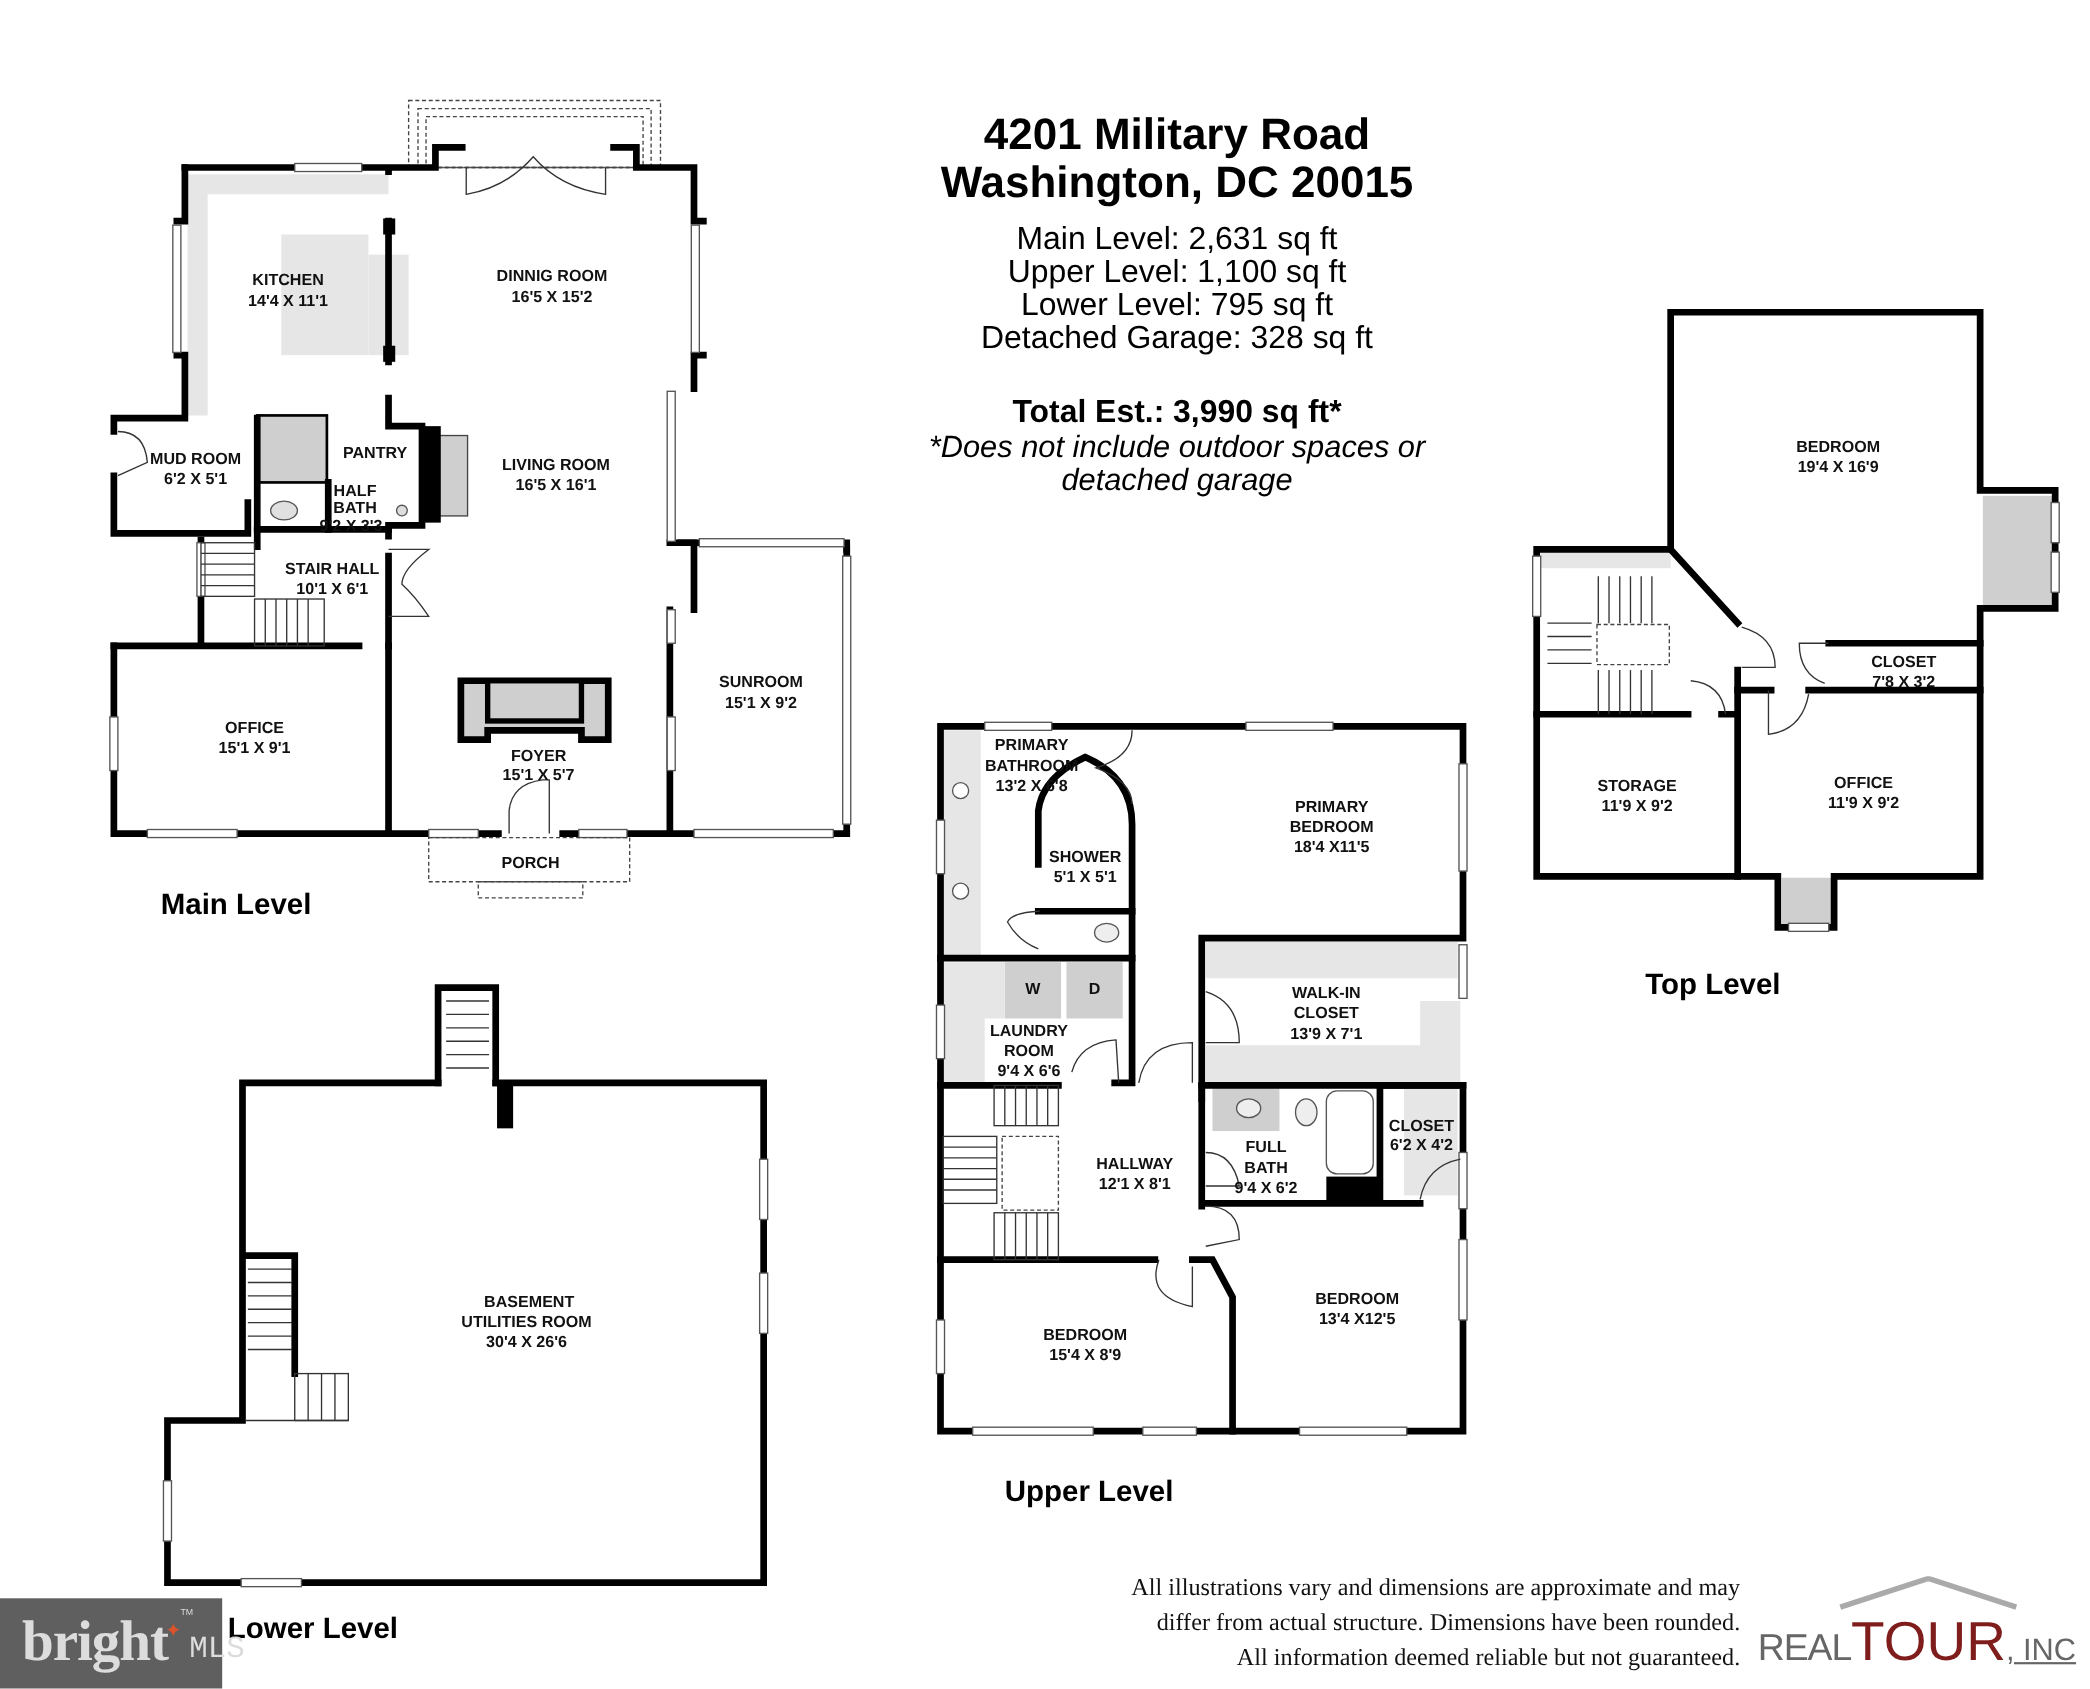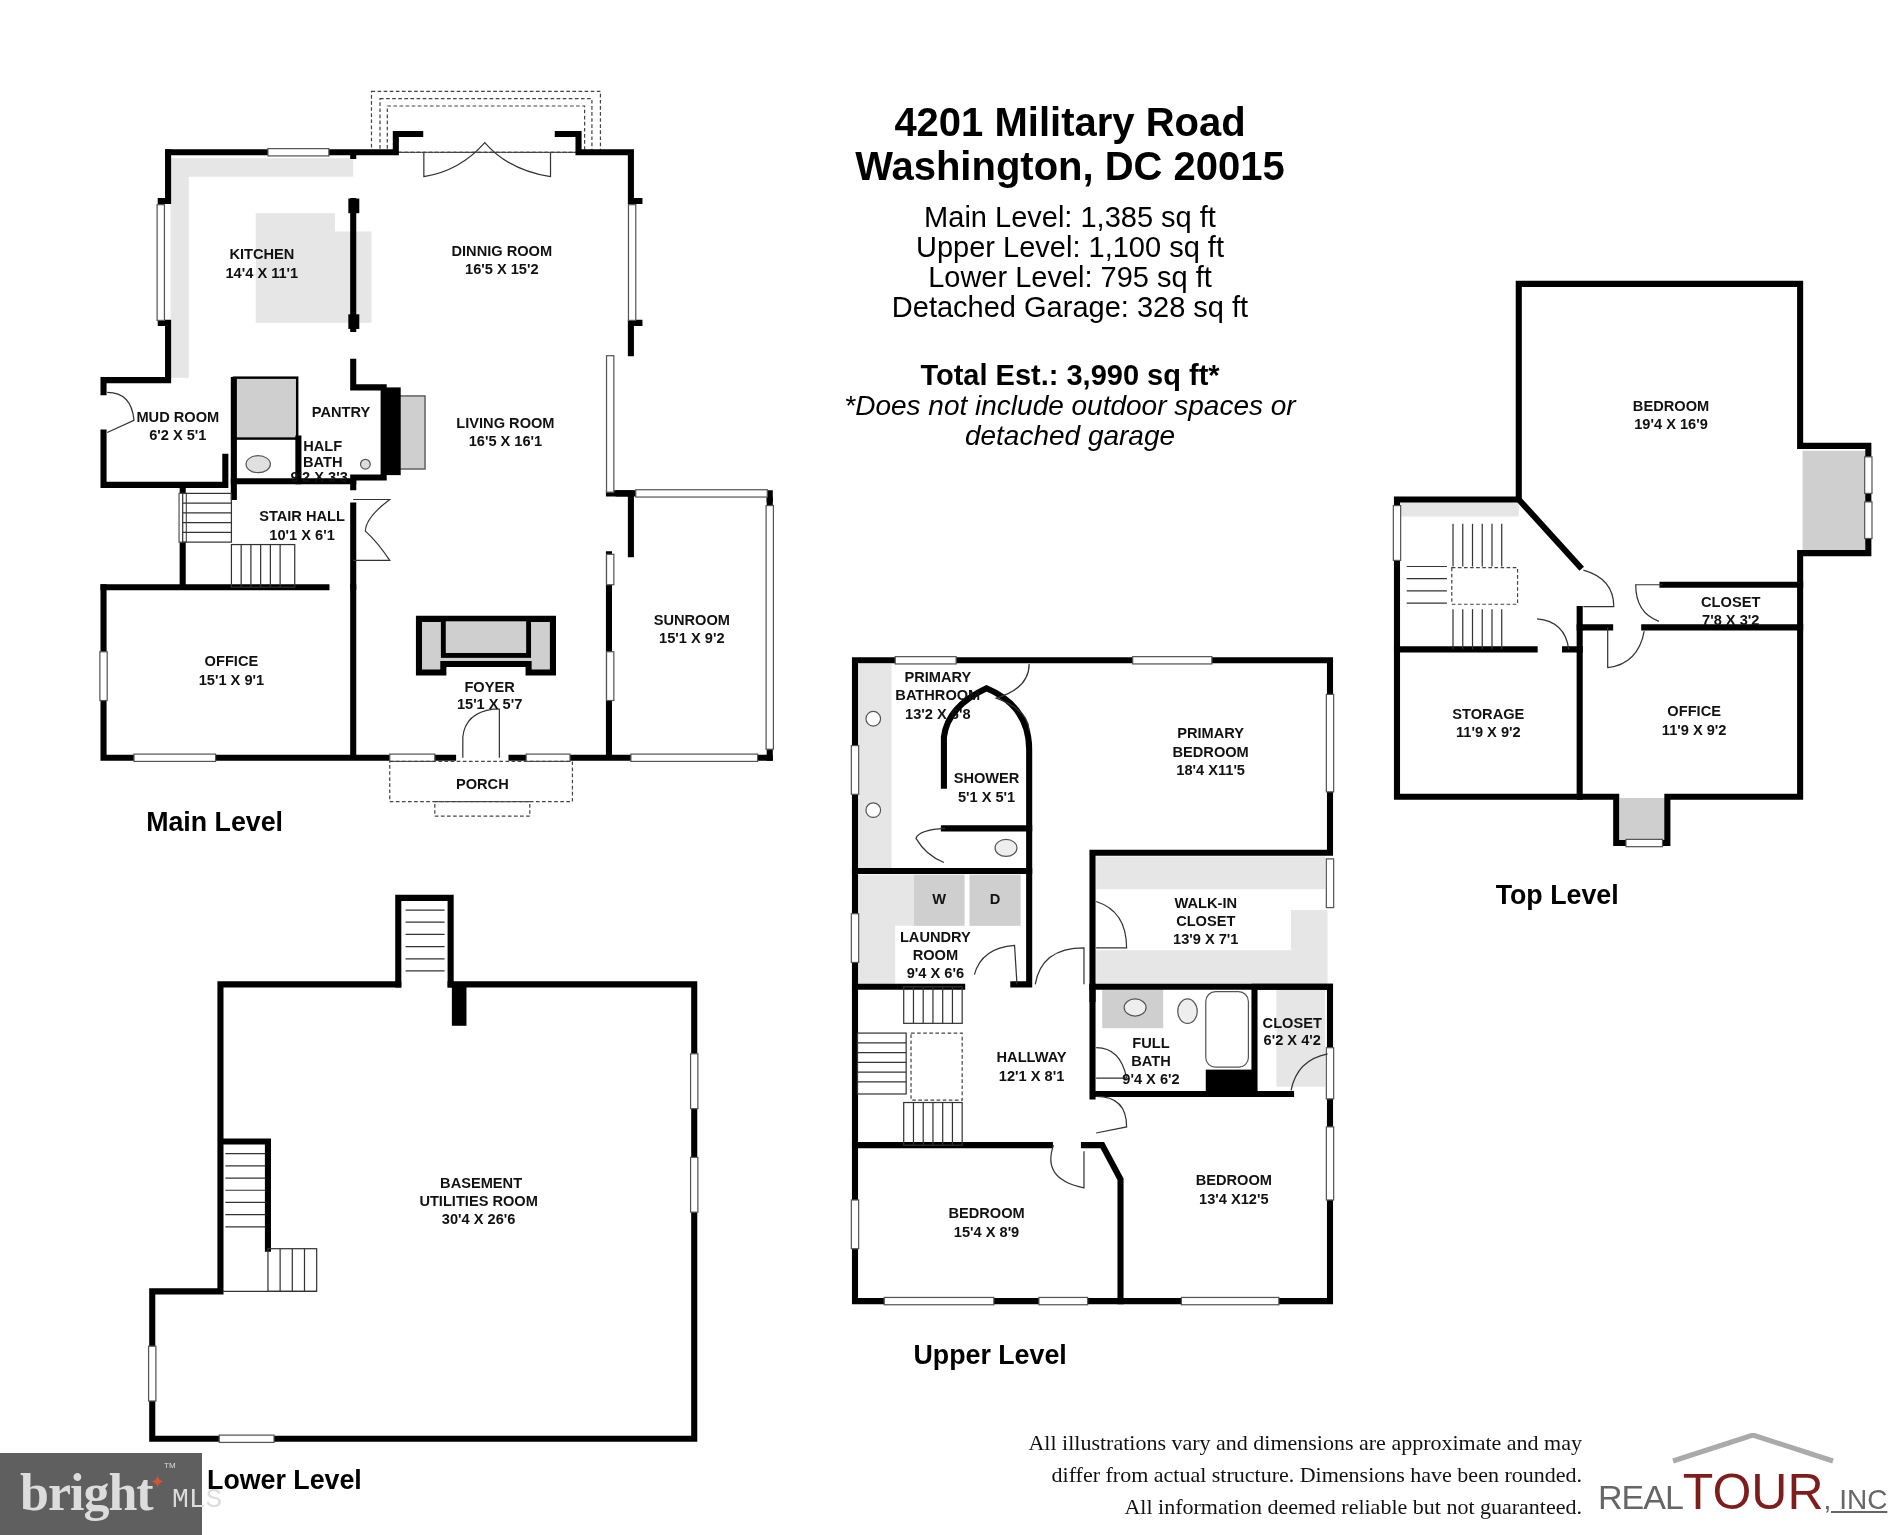--- a/index.html
+++ b/index.html
@@ -31,21 +31,21 @@
   .realtour .tour { font-size:50px; color:#7f1d1d; }
   .realtour .inc { font-size:28px;text-decoration:underline; }
 </style>
 </head>
 <body>
 
 <div class="title-block">
   <span class="title-line">4201 Military Road</span>
   <span class="title-line">Washington, DC 20015</span>
   <div style="height:14px"></div>
-  <span class="area-line">Main Level: 1,385 sq ft</span>
+  <span class="area-line">Main Level: 2,631 sq ft</span>
   <span class="area-line">Upper Level: 1,100 sq ft</span>
   <span class="area-line">Lower Level: 795 sq ft</span>
   <span class="area-line">Detached Garage: 328 sq ft</span>
   <span class="total-line">Total Est.: 3,990 sq ft*</span>
   <span class="note-line">*Does not include outdoor spaces or</span>
   <span class="note-line">detached garage</span>
 </div>
 
 <svg id="plan" viewBox="0 0 1560 1260" preserveAspectRatio="none">
 

